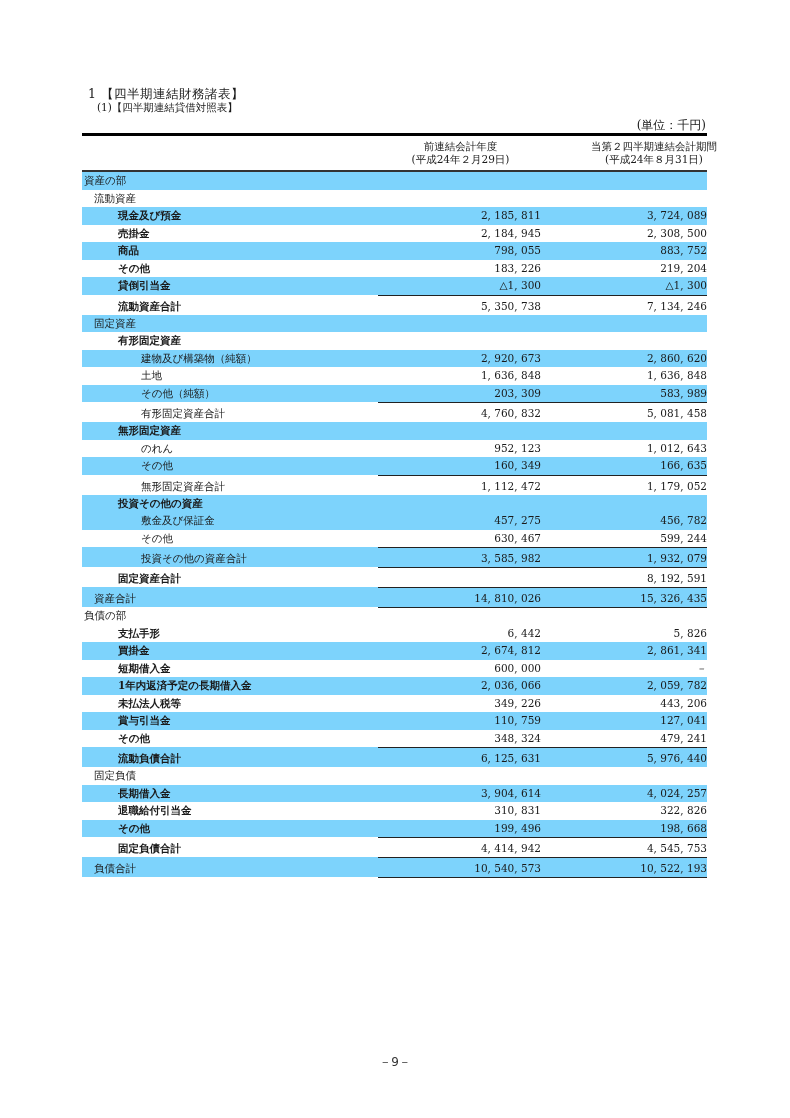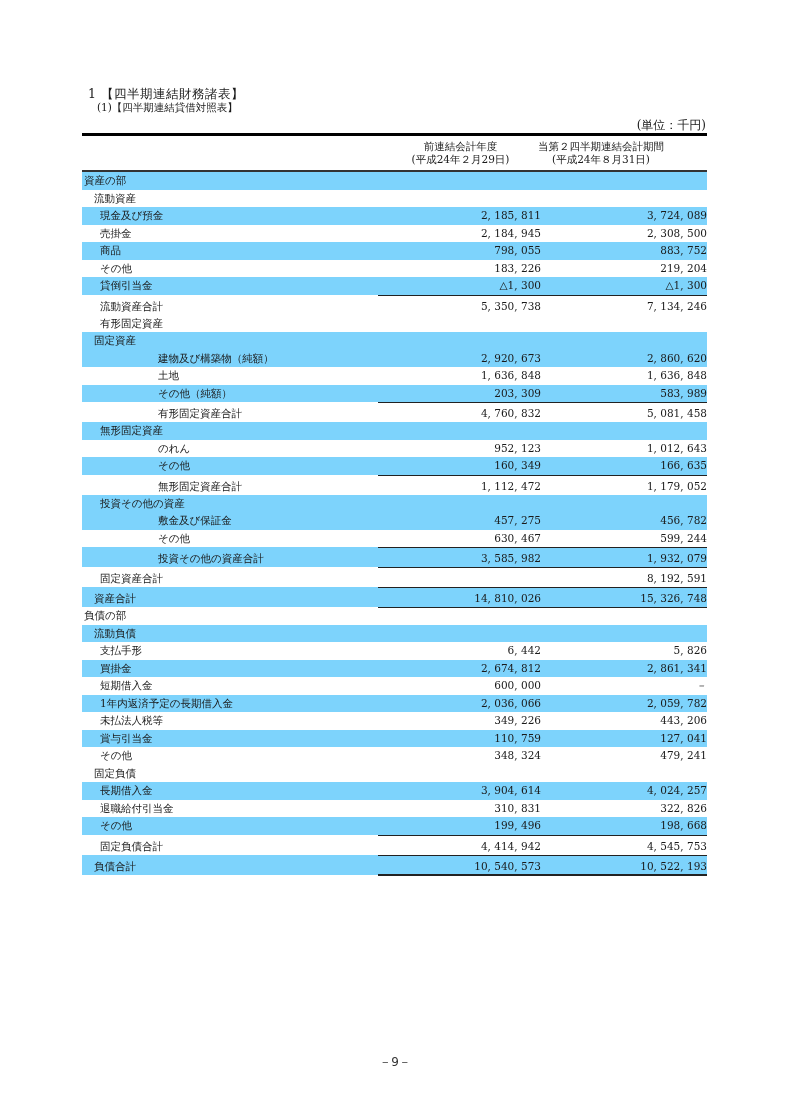--- a/index.html
+++ b/index.html
@@ -4,35 +4,35 @@
 <style>
   html, body { margin:0; padding:0; background:#ffffff; }
   body { width:790px; height:1118px; position:relative; overflow:hidden;
          font-family:"DejaVu Serif","Liberation Serif",serif; color:#1a1a1a; }
   .title { position:absolute; left:88px; top:86px; font-size:12.5px; letter-spacing:0.5px; }
   .subtitle { position:absolute; left:97px; top:101px; font-size:10.5px; }
   .unit { position:absolute; right:84px; top:117px; font-size:12px; }
   .thickline { position:absolute; left:82px; width:625px; top:133px; height:3px; background:#000; }
   .colhead { position:absolute; top:140px; font-size:10.5px; text-align:center; line-height:13px; }
   .colhead.c1 { left:378px; width:165px; }
-  .colhead.c2 { left:520px; width:162px; }
+  .colhead.c2 { left:573px; width:162px; }
   .headline { position:absolute; left:82px; width:625px; top:170px; height:1.5px; background:#333; }
   .table { position:absolute; left:82px; top:172px; width:625px; }
   .row { position:relative; height:17.5px; font-size:10.5px; line-height:17.5px; }
   .row.shade { background:#7dd3fc; }
   .row.total { height:20px; line-height:22px; }
   .row .label { position:absolute; left:0; white-space:nowrap; }
   .row .v1 { position:absolute; left:296px; width:163px; text-align:right; }
   .row .v2 { position:absolute; left:463px; width:162px; text-align:right; }
   .row .topline { position:absolute; left:296px; width:329px; top:0; height:1.3px; background:#222; }
   .row .botline { position:absolute; left:296px; width:329px; bottom:-1px; height:1.3px; background:#222; }
   .ind0 { padding-left:2px; }
   .ind1 { padding-left:12px; }
-  .ind2 { padding-left:18px; }
-  .ind3 { padding-left:59px;margin-left:17px; }
+  .ind2 { padding-left:36px;font-weight:bold; }
+  .ind3 { padding-left:59px; }
   .pagenum { position:absolute; top:1054px; left:0; width:790px; text-align:center; font-family:"DejaVu Sans","Liberation Sans",sans-serif; font-size:12px; color:#333; }
 </style>
 </head>
 <body>
 
 <div class="title">1 【四半期連結財務諸表】</div>
 <div class="subtitle">(1)【四半期連結貸借対照表】</div>
 <div class="unit">(単位：千円)</div>
 <div class="thickline"></div>
 
@@ -81,27 +81,27 @@
       <span class="label ind2">貸倒引当金</span>
       <span class="v1">△1, 300</span>
       <span class="v2">△1, 300</span>
     </div>
     <div class="row total">
       <div class="topline"></div>
       <span class="label ind2">流動資産合計</span>
       <span class="v1">5, 350, 738</span>
       <span class="v2">7, 134, 246</span>
     </div>
+    <div class="row shade">
+      <span class="label ind1">固定資産</span>
+      <span class="v1"></span>
+      <span class="v2"></span>
+    </div>
     <div class="row">
       <span class="label ind2">有形固定資産</span>
-      <span class="v1"></span>
-      <span class="v2"></span>
-    </div>
-    <div class="row shade">
-      <span class="label ind1">固定資産</span>
       <span class="v1"></span>
       <span class="v2"></span>
     </div>
     <div class="row shade">
       <span class="label ind3">建物及び構築物（純額）</span>
       <span class="v1">2, 920, 673</span>
       <span class="v2">2, 860, 620</span>
     </div>
     <div class="row">
       <span class="label ind3">土地</span>
@@ -164,29 +164,24 @@
     <div class="row total">
       <div class="topline"></div>
       <span class="label ind2">固定資産合計</span>
       <span class="v2">8, 192, 591</span>
     </div>
     <div class="row shade total">
       <div class="topline"></div>
       <div class="botline"></div>
       <span class="label ind1">資産合計</span>
       <span class="v1">14, 810, 026</span>
-      <span class="v2">15, 326, 748</span>
+      <span class="v2">15, 326, 435</span>
     </div>
     <div class="row">
       <span class="label ind0">負債の部</span>
-      <span class="v1"></span>
-      <span class="v2"></span>
-    </div>
-    <div class="row shade">
-      <span class="label ind1">流動負債</span>
       <span class="v1"></span>
       <span class="v2"></span>
     </div>
     <div class="row">
       <span class="label ind2">支払手形</span>
       <span class="v1">6, 442</span>
       <span class="v2">5, 826</span>
     </div>
     <div class="row shade">
       <span class="label ind2">買掛金</span>
@@ -210,20 +205,26 @@
     </div>
     <div class="row shade">
       <span class="label ind2">賞与引当金</span>
       <span class="v1">110, 759</span>
       <span class="v2">127, 041</span>
     </div>
     <div class="row">
       <span class="label ind2">その他</span>
       <span class="v1">348, 324</span>
       <span class="v2">479, 241</span>
+    </div>
+    <div class="row shade total">
+      <div class="topline"></div>
+      <span class="label ind2">流動負債合計</span>
+      <span class="v1">6, 125, 631</span>
+      <span class="v2">5, 976, 440</span>
     </div>
     <div class="row">
       <span class="label ind1">固定負債</span>
       <span class="v1"></span>
       <span class="v2"></span>
     </div>
     <div class="row shade">
       <span class="label ind2">長期借入金</span>
       <span class="v1">3, 904, 614</span>
       <span class="v2">4, 024, 257</span>

